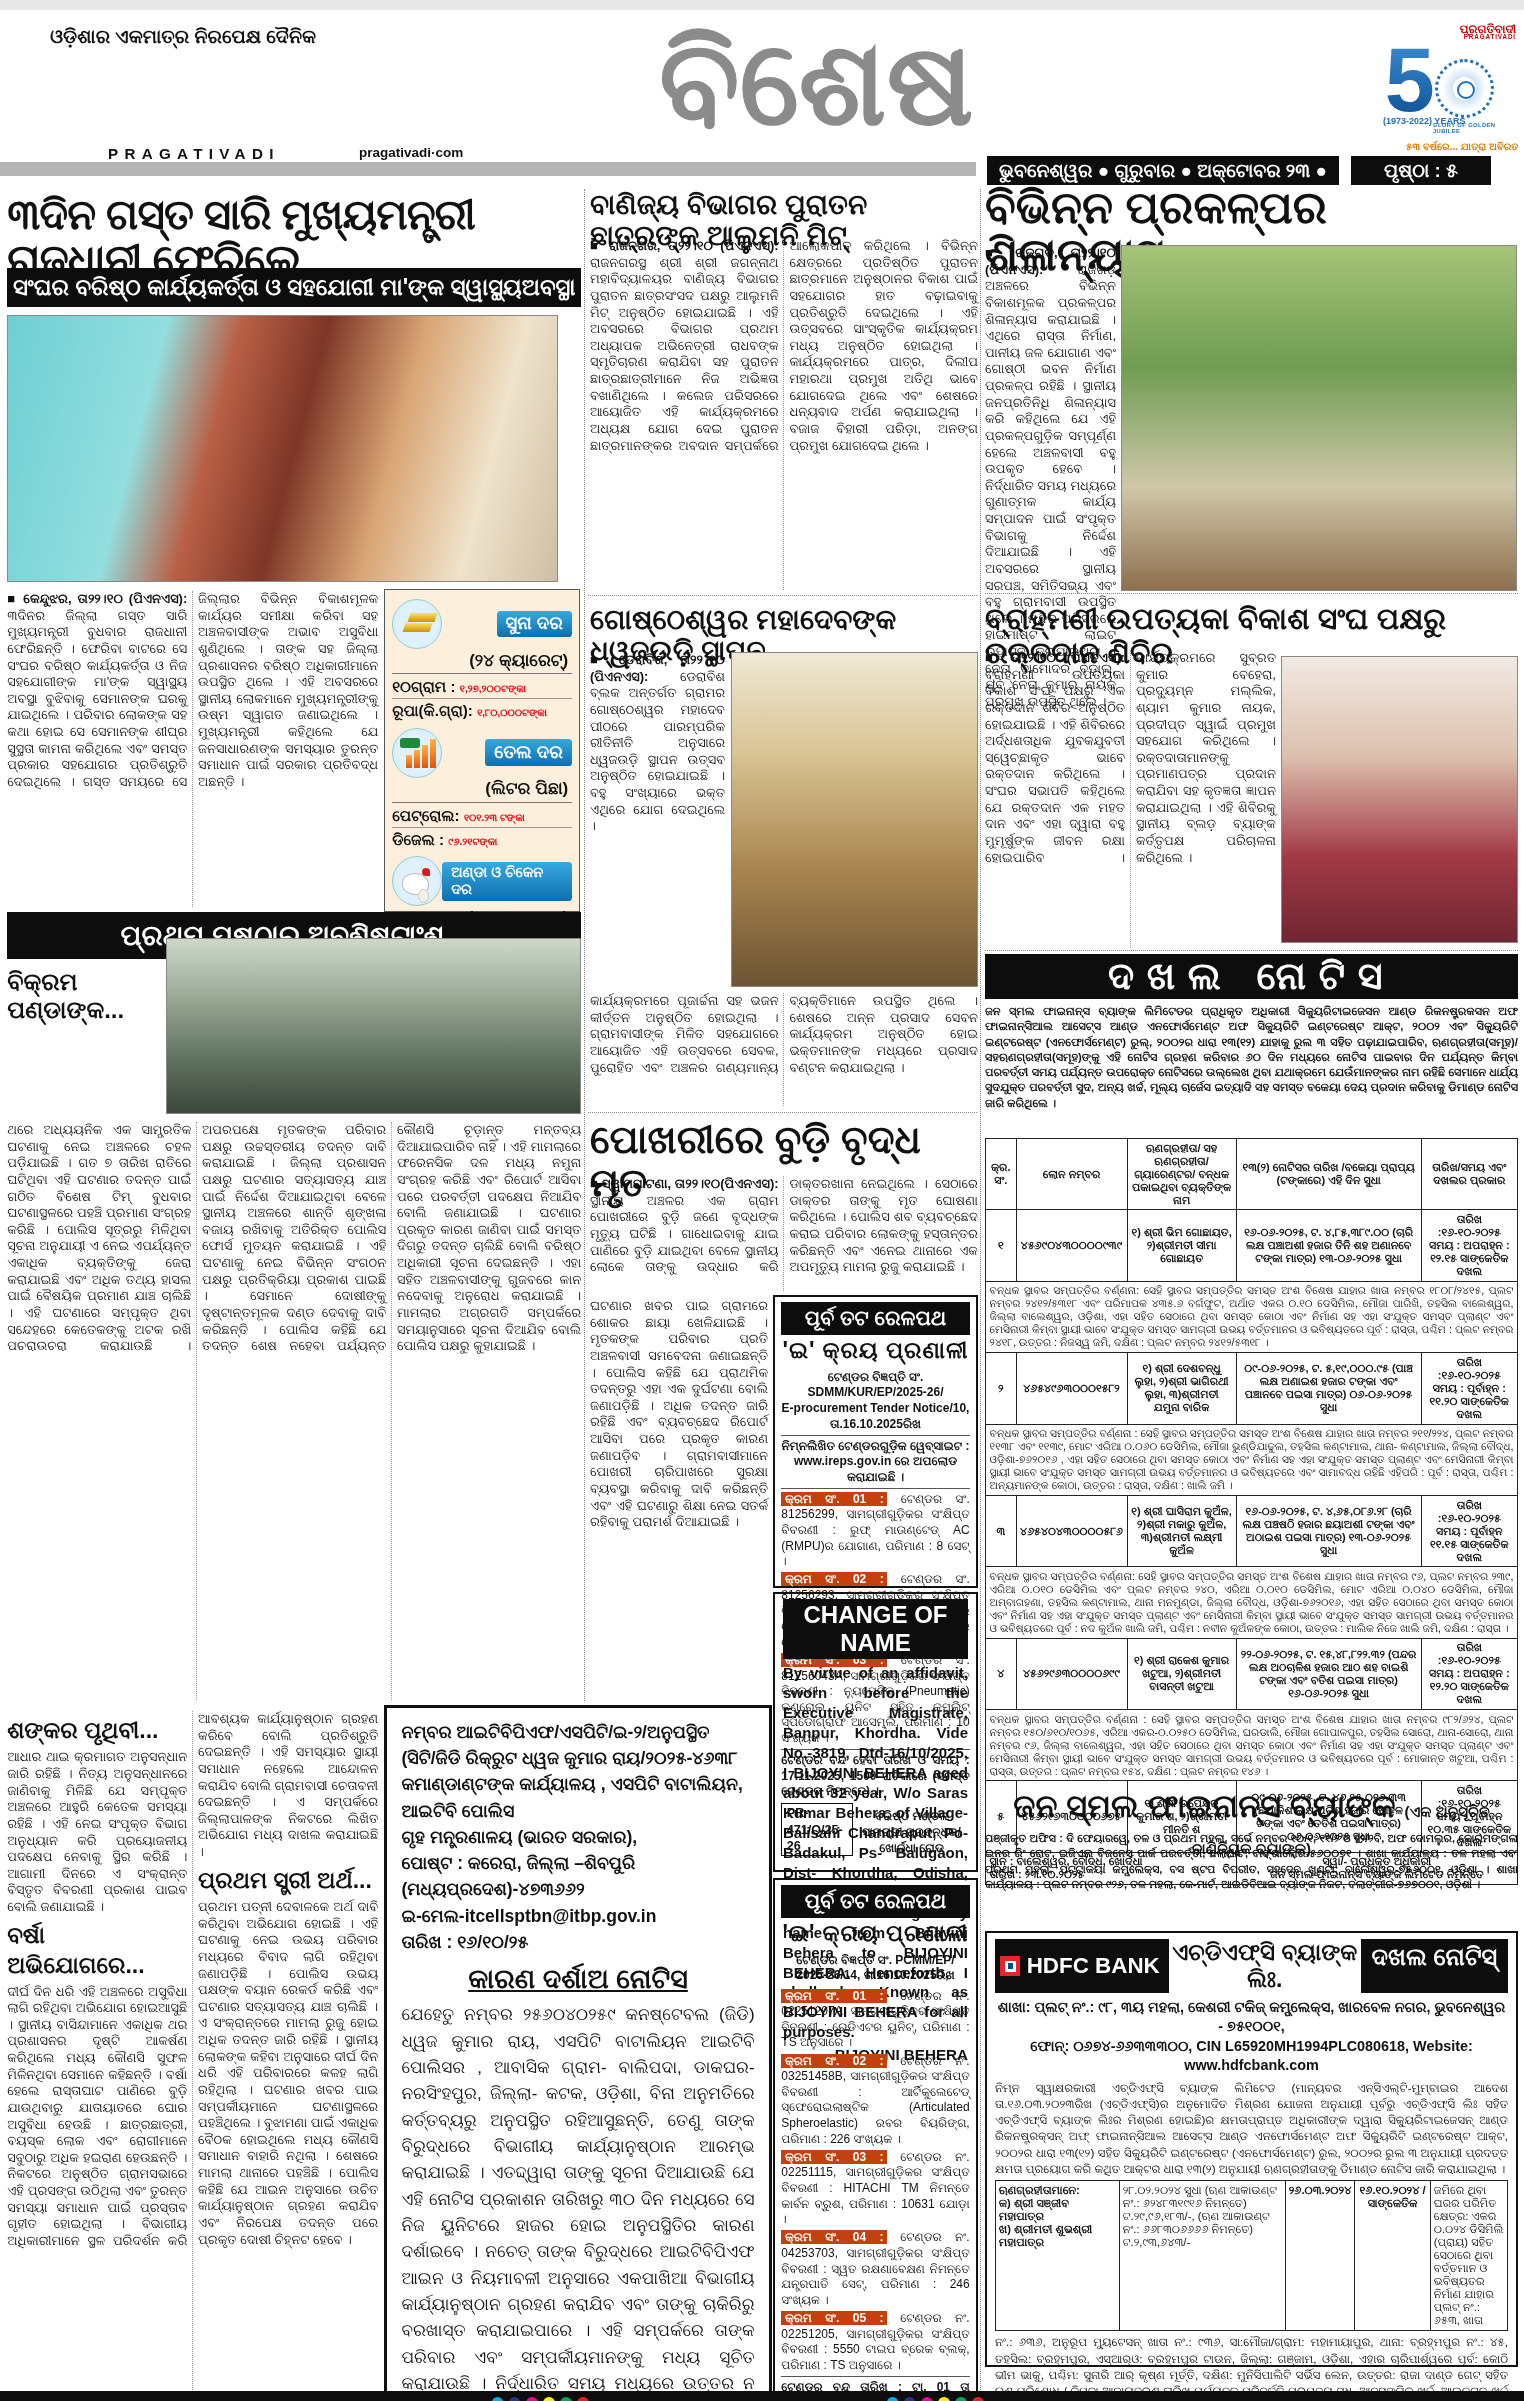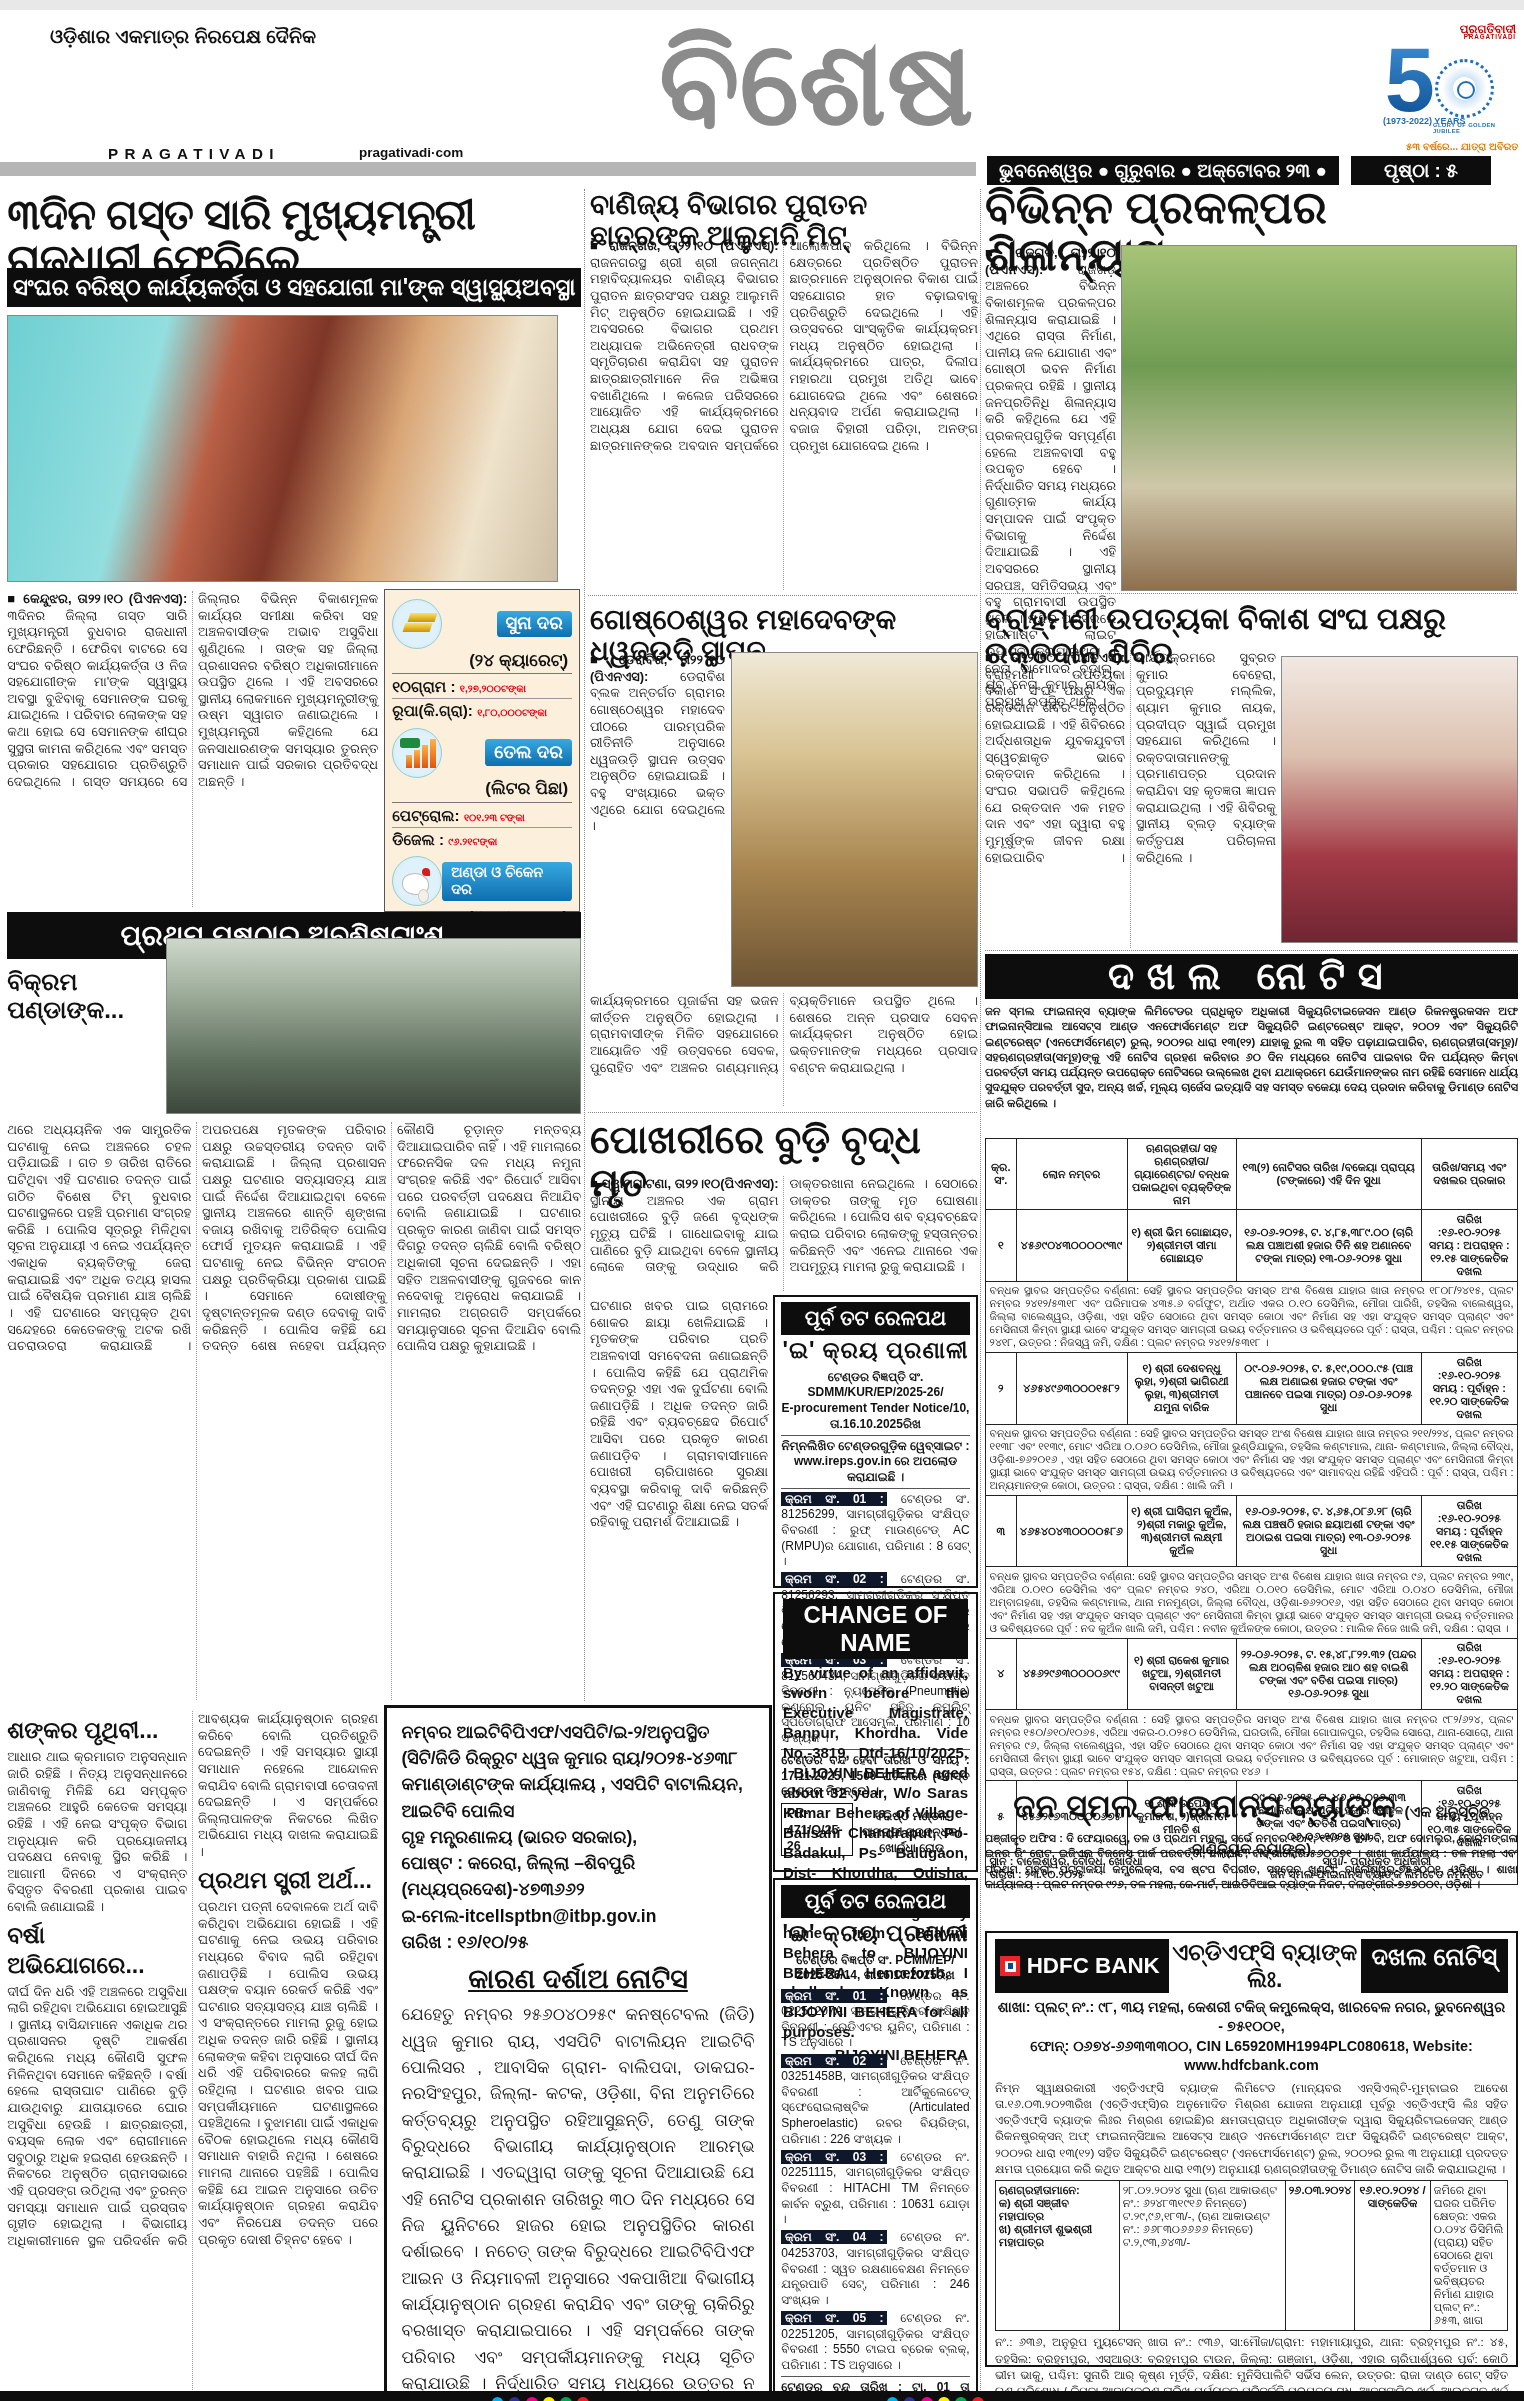--- a/index.html
+++ b/index.html
@@ -82,21 +82,21 @@
   .itbp .c { text-align:left; font-weight:bold; line-height:1.5; }
   .itbp .t { text-align:center; font-weight:900; font-size:27px; text-decoration:underline; margin:9px 0 7.2px; }
   .itbp .b { font-size:17px; line-height:1.55; text-align:justify; }
 
   .tender { border:2.7px solid #111; padding:5.4px 6.3px; font-size:12px; line-height:1.3; }
   .tender .org { background:#0d0d0d; color:#fff; font-weight:900; font-size:20.6px; text-align:center; padding:2.7px 0; }
   .tender .mode { font-size:23px; font-weight:900; text-align:center; letter-spacing:0.9px; padding:1.8px 0 3.6px; }
   .tender .tn { text-align:center; font-weight:bold; }
   .tender .up { font-weight:bold; text-align:center; border-top:0.9px solid #555; border-bottom:0.9px solid #555; padding:2.7px 0; margin:2.7px 0; }
   .tender .it { margin:2.7px 0; text-align:justify; }
-  .tender .chip { background:#0f172a; color:#fff; font-weight:bold; padding:0 3.6px; }
+  .tender .chip { background:#c2410c; color:#fff; font-weight:bold; padding:0 3.6px; }
   .tender .cl { font-weight:bold; border-top:0.9px solid #555; padding-top:2.7px; margin-top:2.7px; text-align:justify;}
   .tender .foot { display:flex; justify-content:space-between; align-items:flex-end; margin-top:3.6px; }
   .tender .pr { border:1.8px solid #111; font-weight:bold; padding:0.9px 4.5px; font-size:12.6px; }
   .tender .sg { font-weight:bold; text-align:center; }
 
   .chname { border:2.7px solid #111; padding:5.4px 8px; }
   .chname .t { background:#0d0d0d; color:#fff; font-weight:900; font-size:24px; text-align:center; padding:1.8px 0; margin-bottom:4.5px; }
   .chname .b { font-size:15px; font-weight:bold; line-height:1.33; text-align:justify; }
   .chname .s { font-size:15.2px; font-weight:900; text-align:right; margin-top:3.6px; }
 

